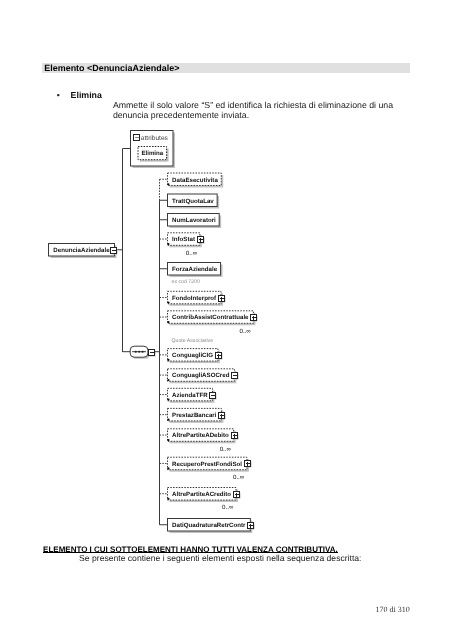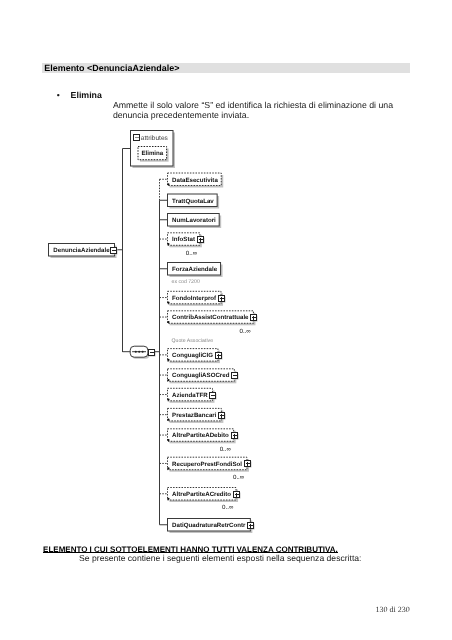--- a/index.html
+++ b/index.html
@@ -184,14 +184,14 @@
         <path d="M159.5 524.75 H 167.5" stroke="#3a3a3a" stroke-width="1" fill="none" stroke-dasharray="none"></path>
         <rect x="248.5" y="523.5" width="6" height="6" fill="#c2c2c2"></rect>
         <rect x="247.5" y="522.5" width="6" height="6" fill="#fff" stroke="#222" stroke-width="1" shape-rendering="crispEdges"></rect>
         <path d="M248.5 525.5 H 252.5" stroke="#222" stroke-width="1" shape-rendering="crispEdges"></path>
         <path d="M250.5 523.5 V 527.5" stroke="#222" stroke-width="1" shape-rendering="crispEdges"></path>
       </g>
   </svg>
 
   <div class="foot1">ELEMENTO I CUI SOTTOELEMENTI HANNO TUTTI VALENZA CONTRIBUTIVA.</div>
   <div class="foot2">Se presente contiene i seguenti elementi esposti nella sequenza descritta:</div>
-  <div class="pno">130 di 230</div>
+  <div class="pno">170 di 310</div>
 </div>
 
 </body></html>

